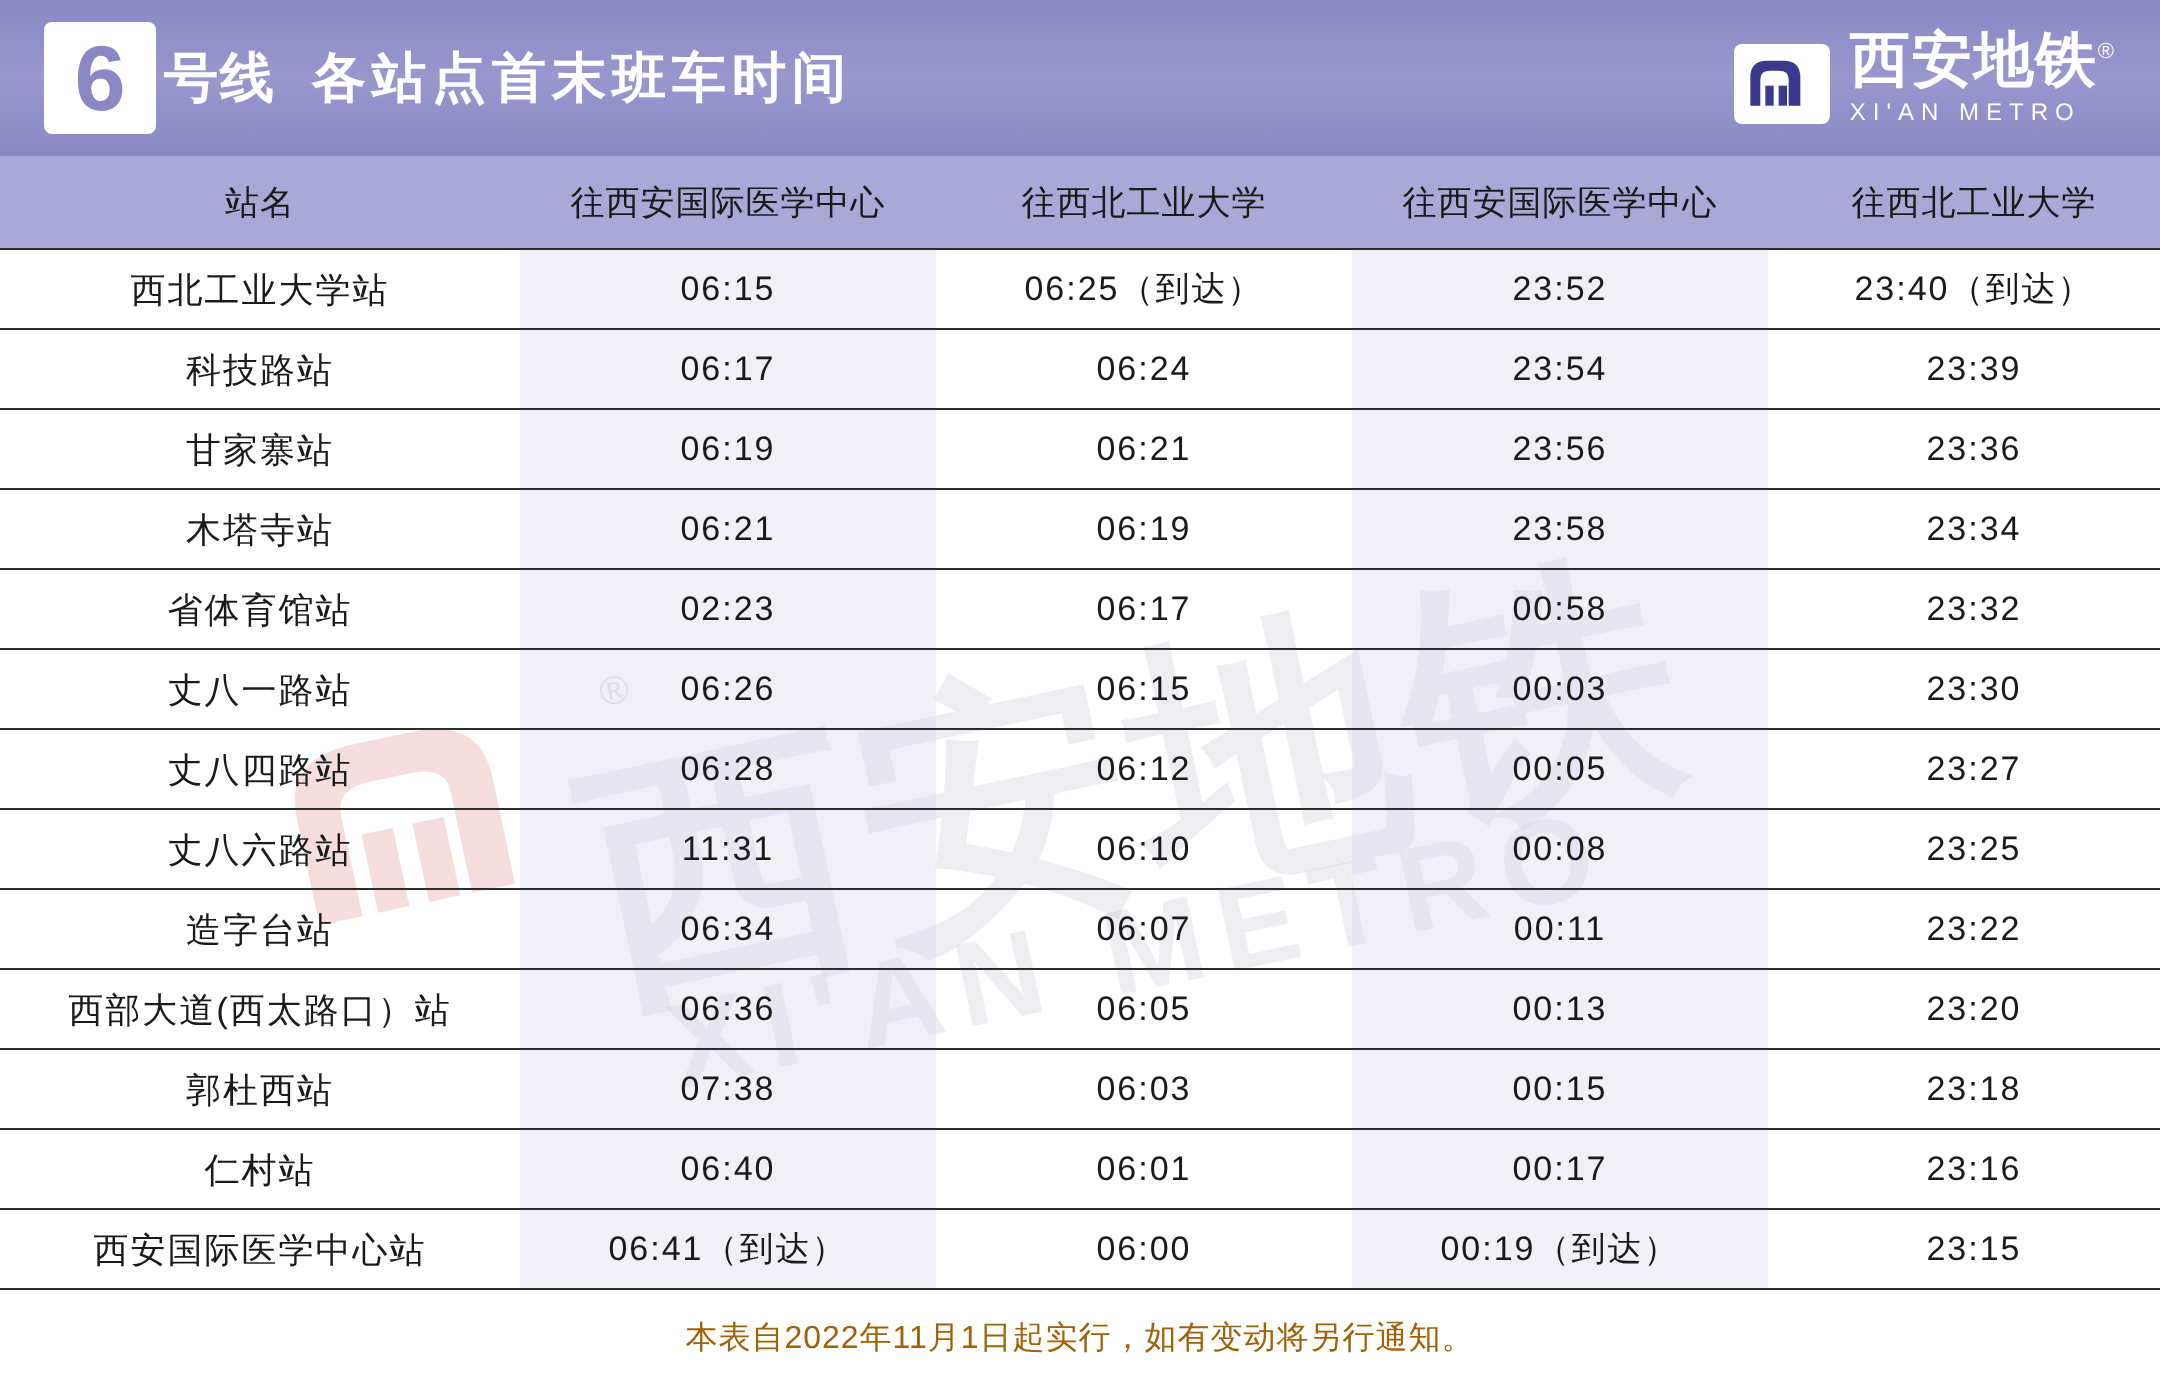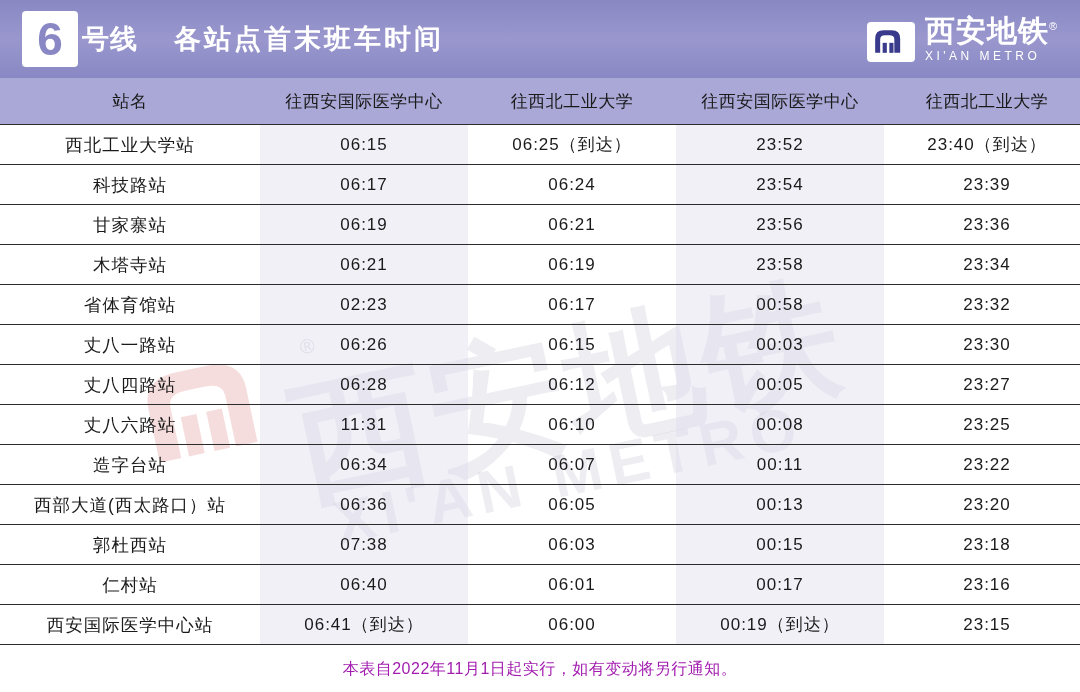--- a/index.html
+++ b/index.html
@@ -48,21 +48,21 @@
   }
   .line-suffix {
     font-size: 27px;
     font-weight: bold;
     letter-spacing: 1px;
   }
   .header-title {
     font-size: 27px;
     font-weight: bold;
     letter-spacing: 3px;
-    margin-left: 36px;
+    margin-left: 18px;
   }
   .logo {
     margin-left: auto;
     display: flex;
     align-items: flex-end;
     gap: 10px;
   }
   .logo-mark {
     width: 48px;
     height: 40px;
@@ -189,21 +189,21 @@
     background: rgba(225,222,238,0.45);
   }
 
   .footnote {
     position: relative;
     z-index: 10;
     text-align: center;
     font-size: 16px;
     padding: 14px 0 10px 0;
     letter-spacing: 0.5px;
-    color: #a21caf;
+    color: #a16207;
   }
 </style>
 </head>
 <body>
 
 <div class="watermark">
   <div class="wm-logo">
     <svg viewBox="0 0 150 120" width="150" height="120">
       <path d="M10 100 L10 45 Q10 15 45 15 L75 15 Q110 15 110 45 L110 100 L88 100 L88 48 Q88 35 70 35 L50 35 Q32 35 32 48 L32 100 Z" fill="#d04a4a"></path>
       <rect x="40" y="60" width="16" height="40" fill="#d04a4a"></rect>

